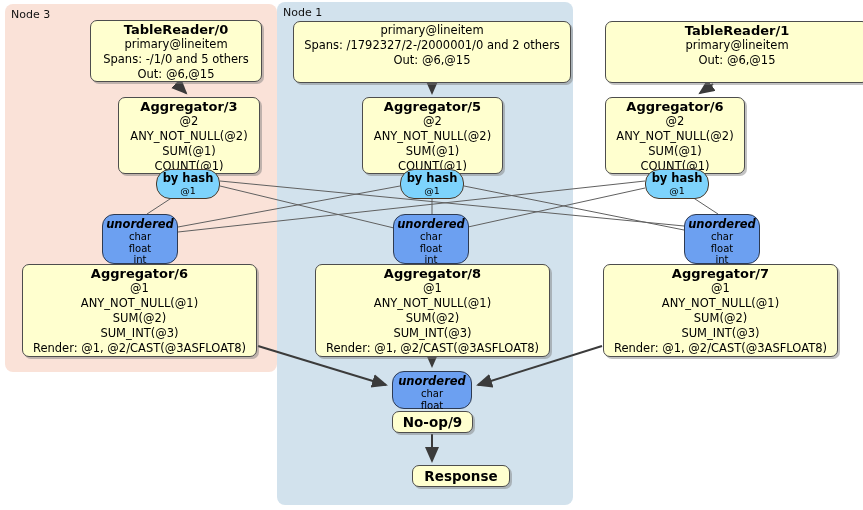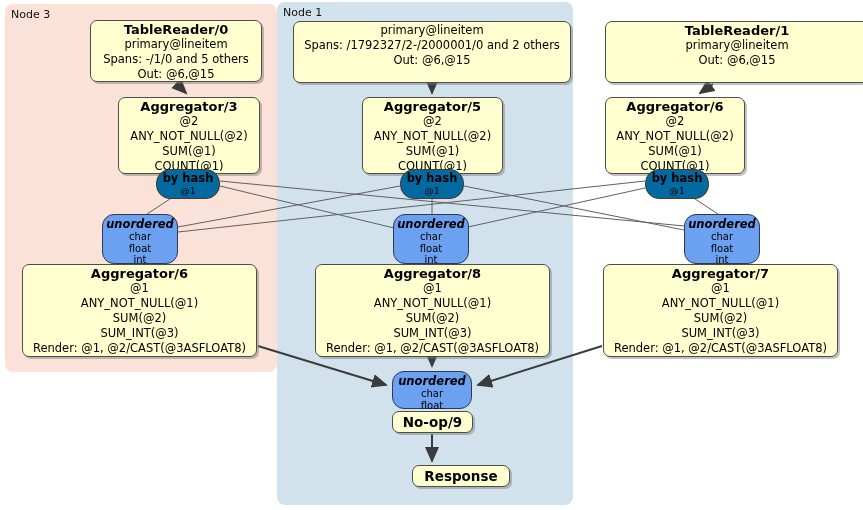--- a/index.html
+++ b/index.html
@@ -12,21 +12,21 @@
   svg.edges{position:absolute;left:0;top:0;z-index:1;}
   .pbox{
     position:absolute;background:#ffffcf;border:1px solid #4d4d4d;border-radius:7px;
     text-align:center;z-index:2;box-sizing:border-box;padding-top:1px;
     box-shadow:2px 2px 0 rgba(120,120,120,0.45);
   }
   .ptitle{font-weight:bold;font-size:13px;line-height:15px;white-space:nowrap;}
   .pline{font-size:11.5px;line-height:15px;white-space:nowrap;}
   .pbox.small .ptitle{line-height:19px;font-size:13.5px;}
   .router{
-    position:absolute;background:#0369a1;border:1.4px solid #4a3a2a;border-radius:14px;
+    position:absolute;background:#7dd3fc;border:1.4px solid #4a3a2a;border-radius:14px;
     text-align:center;z-index:3;box-sizing:border-box;
   }
   .rtitle{font-weight:bold;font-size:11.5px;line-height:14px;margin-top:1px;white-space:nowrap;}
   .rline{font-size:9.5px;line-height:11px;white-space:nowrap;}
   .sync{
     position:absolute;background:#6ca0f1;border:1.4px solid #2d3a52;border-radius:12px;
     text-align:center;z-index:3;box-sizing:border-box;
   }
   .stitle{font-weight:bold;font-size:11.5px;line-height:14px;margin-top:2px;white-space:nowrap;font-style:italic;}
   .sline{font-size:10px;line-height:11.5px;white-space:nowrap;}

